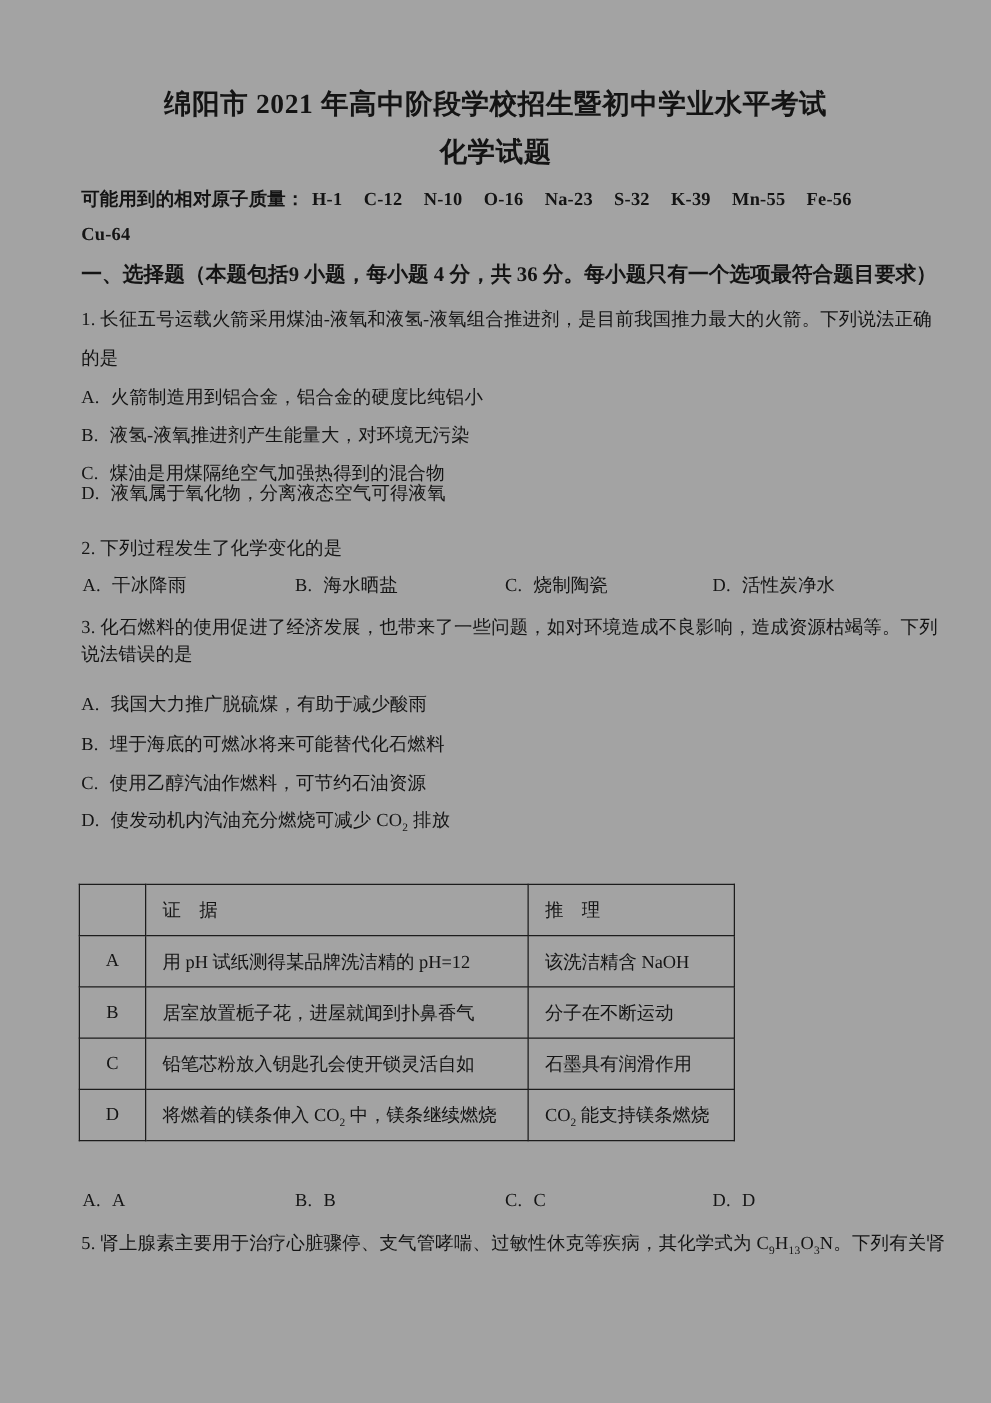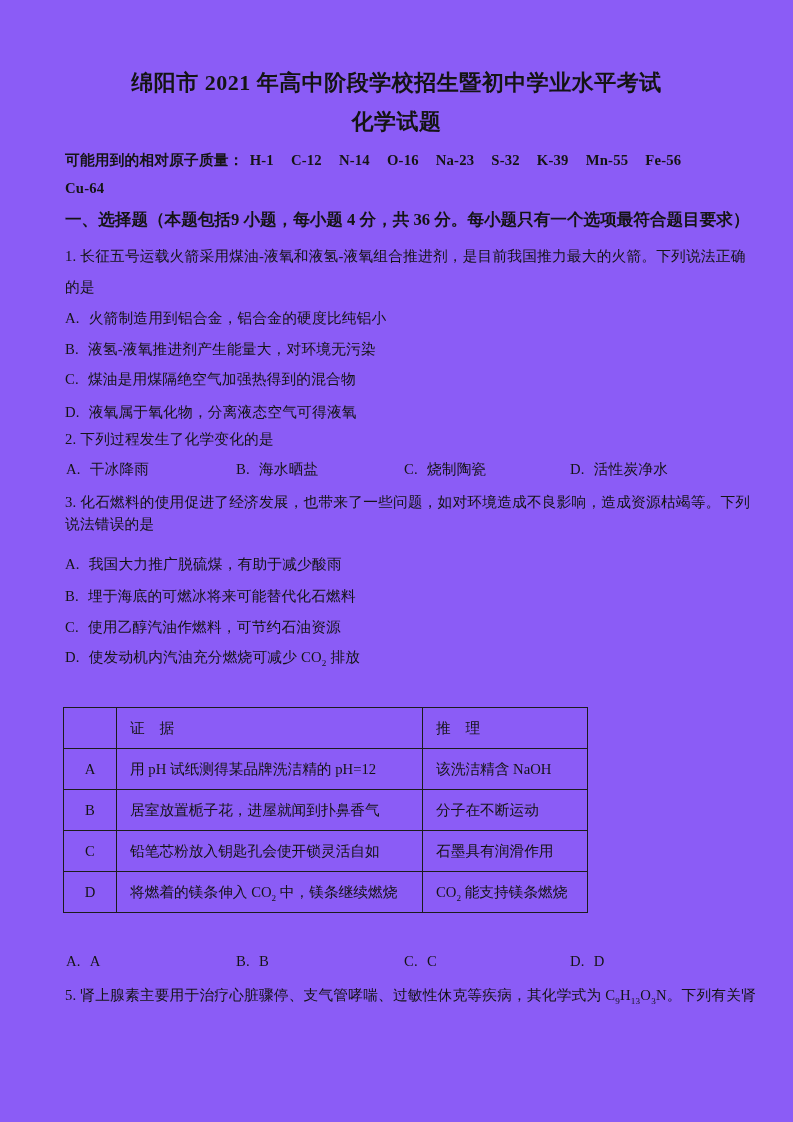--- a/index.html
+++ b/index.html
@@ -1,21 +1,21 @@
 <!DOCTYPE html>
 <html><head>
 <meta charset="utf-8">
 <style>
   html, body { margin: 0; padding: 0; background: #e8e8e8; }
   .page {
     position: relative;
     width: 793px;
     height: 1122px;
     margin: 0 auto;
-    background: #8b5cf6;
+    background: #a3a3a3;
     color: #141414;
     font-family: "Liberation Serif", "DejaVu Serif", serif;
     overflow: hidden;
   }
   .line {
     position: absolute;
     left: 65px;
     font-size: 14.7px;
     line-height: 20px;
     white-space: nowrap;
@@ -76,21 +76,21 @@
 
 <div class="page">
 
   <div class="line center title" style="top:68px">绵阳市 2021 年高中阶段学校招生暨初中学业水平考试</div>
   <div class="line center title" style="top:107px">化学试题</div>
 
   <div class="line masses bold" style="top:150px">
     <span class="mlabel">可能用到的相对原子质量：</span>
     <span class="mass">H-1</span>
     <span class="mass">C-12</span>
-    <span class="mass">N-14</span>
+    <span class="mass">N-10</span>
     <span class="mass">O-16</span>
     <span class="mass">Na-23</span>
     <span class="mass">S-32</span>
     <span class="mass">K-39</span>
     <span class="mass">Mn-55</span>
     <span class="mass">Fe-56</span>
   </div>
   <div class="line bold" style="top:178px">Cu-64</div>
 
   <div class="line section" style="top:208px">一、选择题（本题包括9 小题，每小题 4 分，共 36 分。每小题只有一个选项最符合题目要求）</div>
@@ -99,21 +99,21 @@
   <div class="line" style="top:277px">的是</div>
   <div class="line opt" style="top:308px">
     <span class="olabel">A.</span><span>火箭制造用到铝合金，铝合金的硬度比纯铝小</span>
   </div>
   <div class="line opt" style="top:339px">
     <span class="olabel">B.</span><span>液氢-液氧推进剂产生能量大，对环境无污染</span>
   </div>
   <div class="line opt" style="top:369px">
     <span class="olabel">C.</span><span>煤油是用煤隔绝空气加强热得到的混合物</span>
   </div>
-  <div class="line opt" style="top:402px">
+  <div class="line opt" style="top:385px">
     <span class="olabel">D.</span><span>液氧属于氧化物，分离液态空气可得液氧</span>
   </div>
 
   <div class="line" style="top:429px">2. 下列过程发生了化学变化的是</div>
   <div class="line optrow" style="top:459px;left:66px">
     <span class="cell c0"><span class="olabel">A.</span><span>干冰降雨</span></span>
     <span class="cell c1"><span class="olabel">B.</span><span>海水晒盐</span></span>
     <span class="cell c2"><span class="olabel">C.</span><span>烧制陶瓷</span></span>
     <span class="cell c3"><span class="olabel">D.</span><span>活性炭净水</span></span>
   </div>

